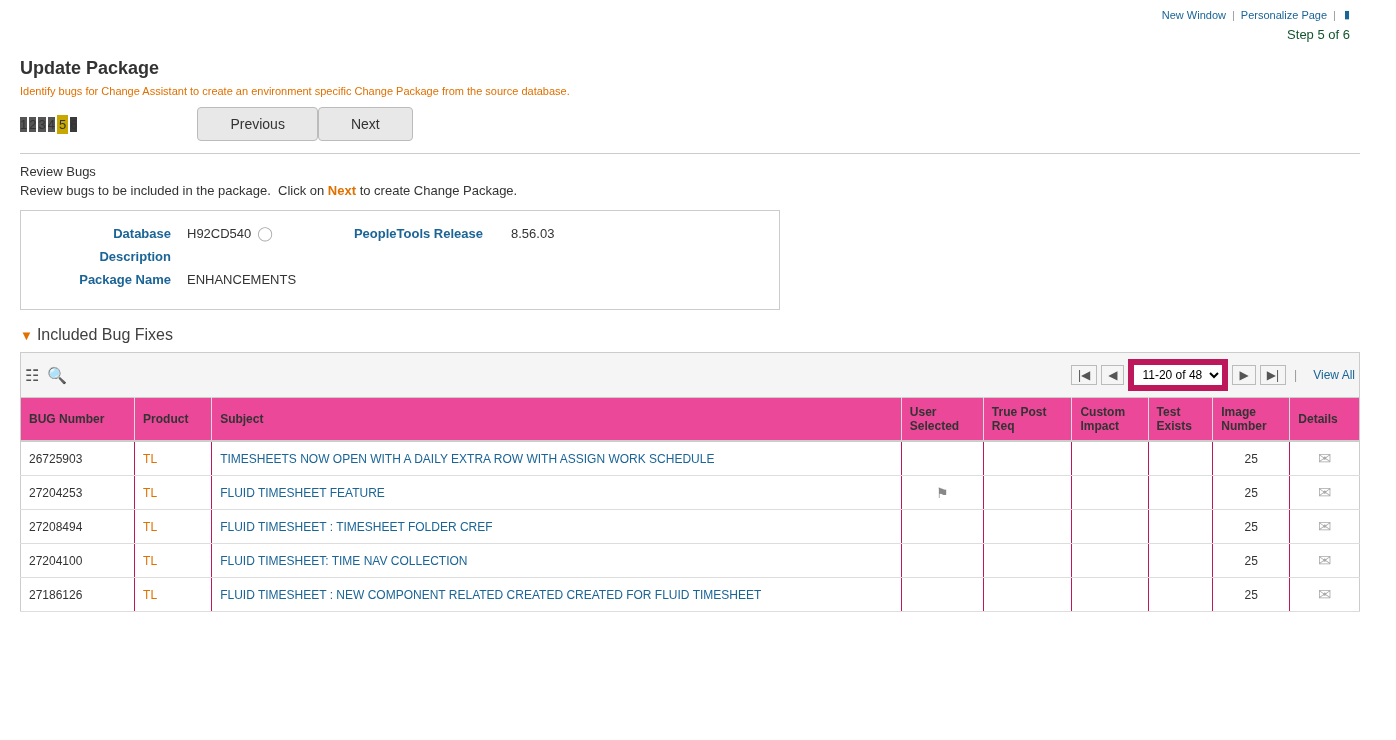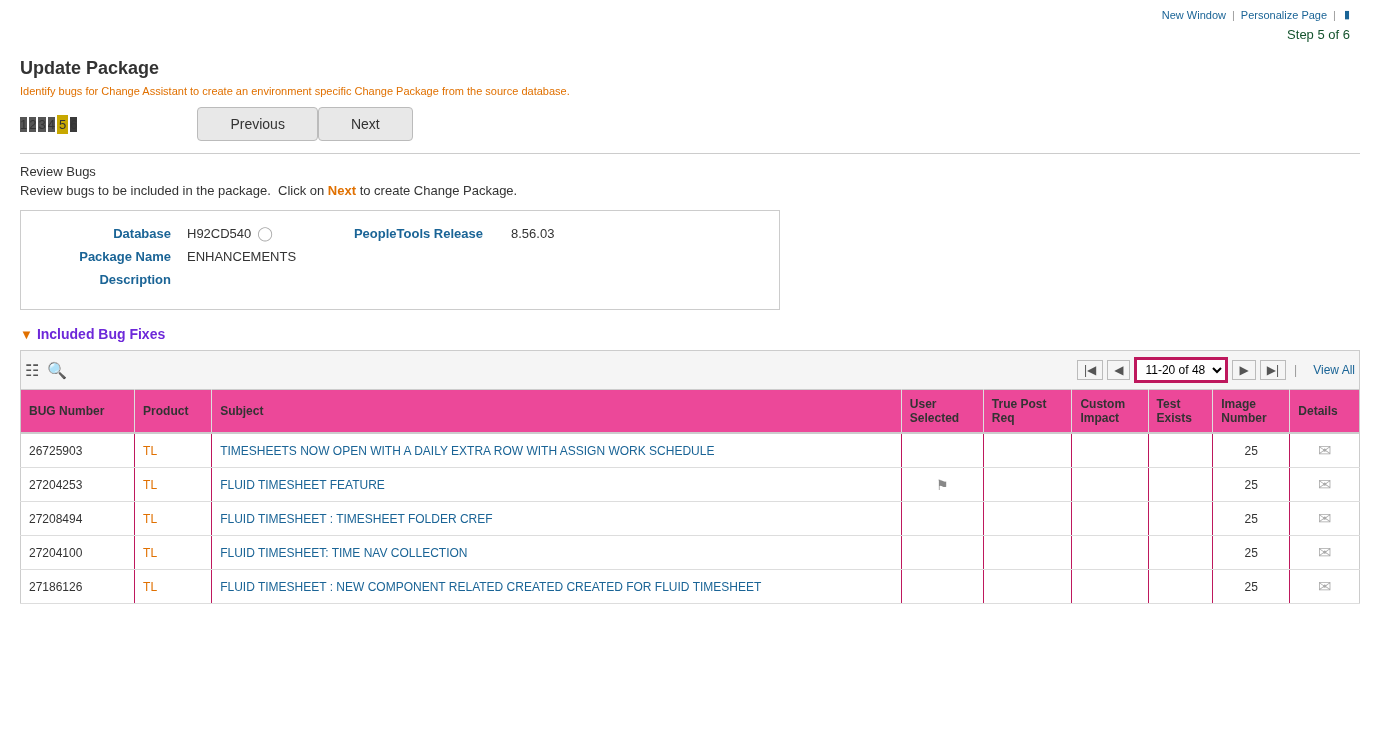--- a/index.html
+++ b/index.html
@@ -75,42 +75,42 @@
       display: flex;
       align-items: center;
       margin-bottom: 8px;
     }
     .collapse-btn {
       color: #e07000;
       border: none; background: none; cursor: pointer;
       font-size: 13px; margin-right: 4px;
     }
     .section-title {
-      color: #6d28d9;
-      font-size: 14px;
-      font-weight: bold;
+      color: #404040;
+      font-size: 16px;
+      font-weight: normal;
     }
 
     .table-toolbar {
       display: flex;
       align-items: center;
       justify-content: space-between;
       padding: 6px 4px;
       border: 1px solid #ccc;
       border-bottom: none;
       background: #f5f5f5;
     }
     .table-toolbar-left { display: flex; gap: 8px; align-items: center; }
     .table-toolbar-right { display: flex; align-items: center; gap: 4px; font-size: 12px; }
 
     .toolbar-icon { color: #555; cursor: pointer; font-size: 16px; }
 
     .pagination-select {
       font-size: 12px;
-      border: 3px solid #be185d;
+      border: 6px solid #be185d;
       padding: 2px 4px;
       background: #fff;
     }
     .pagination-btn {
       background: none; border: 1px solid #bbb; cursor: pointer;
       padding: 2px 6px; font-size: 12px; color: #555;
     }
     .view-all-link { color: #1a6496; cursor: pointer; margin-left: 8px; font-size: 12px; text-decoration: none; }
 
     table {
@@ -199,26 +199,26 @@
 
     <div class="info-box">
       <div class="info-row">
         <span class="info-label">Database</span>
         <span class="info-value">H92CD540</span>
         <span style="margin-left:6px; color:#aaa; font-size:14px;">◯</span>
         <span style="margin-left:80px;" class="info-label">PeopleTools Release</span>
         <span class="info-value" style="margin-left:12px;">8.56.03</span>
       </div>
       <div class="info-row">
+        <span class="info-label">Description</span>
+        <span class="info-value"></span>
+      </div>
+      <div class="info-row">
         <span class="info-label">Package Name</span>
         <span class="info-value">ENHANCEMENTS</span>
-      </div>
-      <div class="info-row">
-        <span class="info-label">Description</span>
-        <span class="info-value"></span>
       </div>
     </div>
 
     <div class="included-bugs-header">
       <button class="collapse-btn">▼</button>
       <span class="section-title">Included Bug Fixes</span>
     </div>
 
     <div class="table-toolbar">
       <div class="table-toolbar-left">

